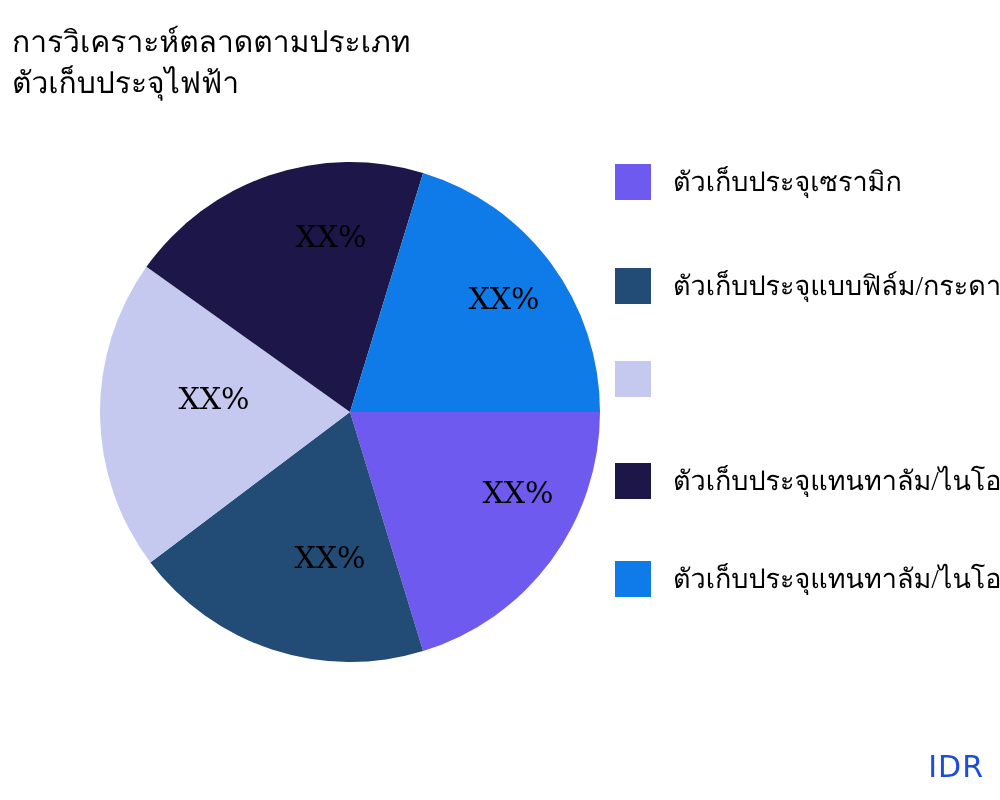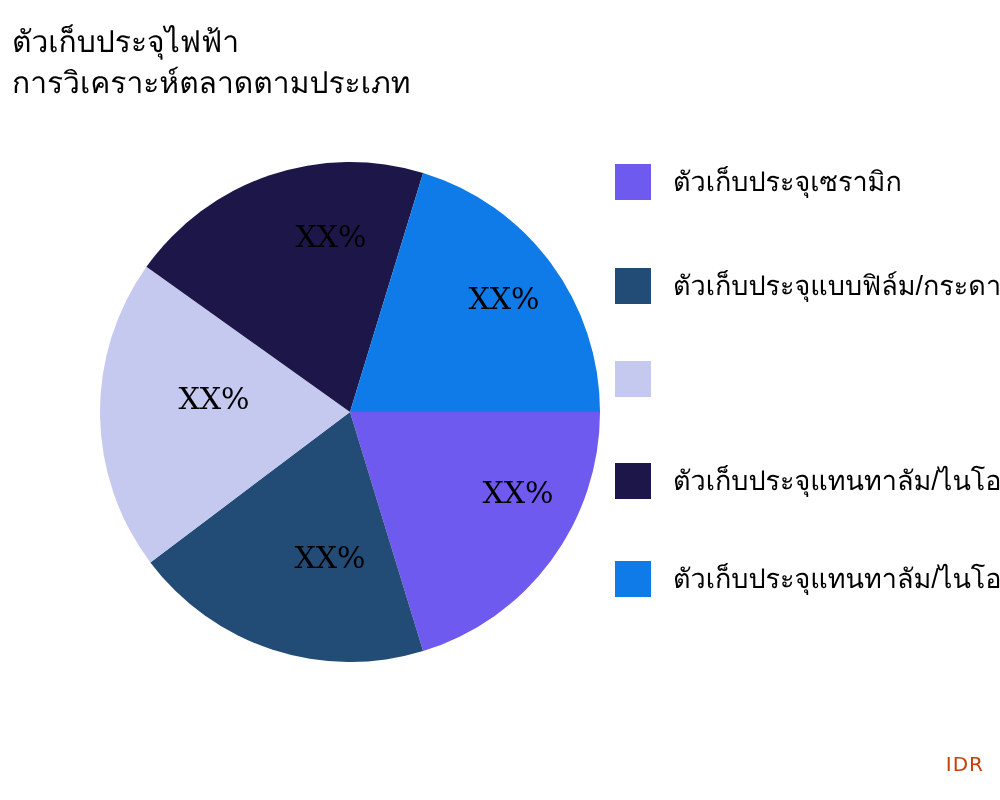--- a/index.html
+++ b/index.html
@@ -65,44 +65,44 @@
     display: flex;
     align-items: center;
     white-space: nowrap;
   }
   .legend-swatch {
     width: 36px;
     height: 36px;
     flex: 0 0 36px;
   }
   .legend-label {
-    font-family: Liberation Sans, sans-serif;
+    font-family: Liberation Serif, serif;
     font-size: 27px;
     color: #000000;
     margin-left: 22px;
     white-space: nowrap;
   }
 
   
   #watermark {
     position: absolute;
     right: 16px;
-    bottom: 24px;
+    bottom: 16px;
     font-family: "DejaVu Sans", "Liberation Sans", sans-serif;
-    font-size: 20px;
-    color: #c2410c;
+    font-size: 30px;
+    color: #1d4ed8;
     letter-spacing: 1px;
   }
 </style>
 </head>
 <body>
 
 <div id="title-block">
+  <div class="title-line">การวิเคราะห์ตลาดตามประเภท</div>
   <div class="title-line">ตัวเก็บประจุไฟฟ้า</div>
-  <div class="title-line">การวิเคราะห์ตลาดตามประเภท</div>
 </div>
 
 <div id="chart-area">
   <svg id="pie-svg" width="1000" height="800" viewBox="0 0 1000 800">
     <g id="pie-slices">
         <path d="M 350 412 L 600.00 412.00 A 250 250 0 0 1 423.09 651.08 Z" fill="#6F5AF0" stroke="none"></path>
         <path d="M 350 412 L 423.09 651.08 A 250 250 0 0 1 150.34 562.45 Z" fill="#224B76" stroke="none"></path>
         <path d="M 350 412 L 150.34 562.45 A 250 250 0 0 1 146.47 266.82 Z" fill="#C6C9EF" stroke="none"></path>
         <path d="M 350 412 L 146.47 266.82 A 250 250 0 0 1 423.09 172.92 Z" fill="#1D1749" stroke="none"></path>
         <path d="M 350 412 L 423.09 172.92 A 250 250 0 0 1 600.00 412.00 Z" fill="#0E7BE8" stroke="none"></path>

